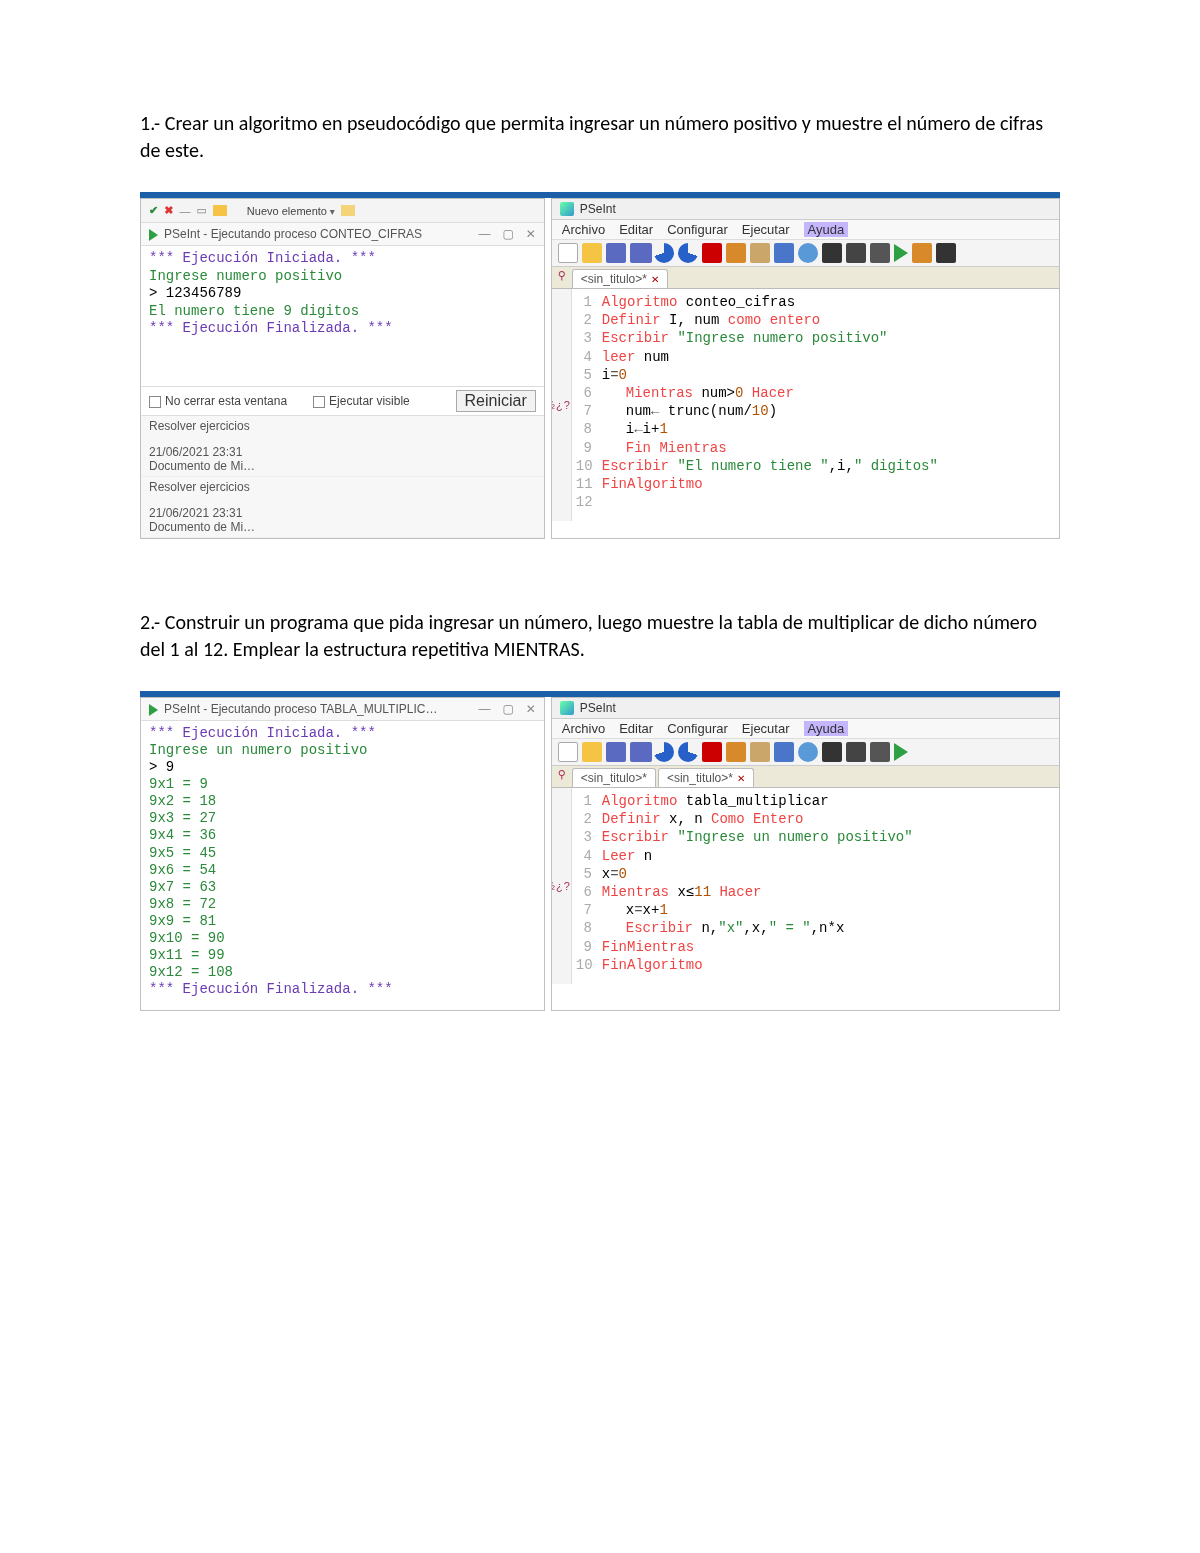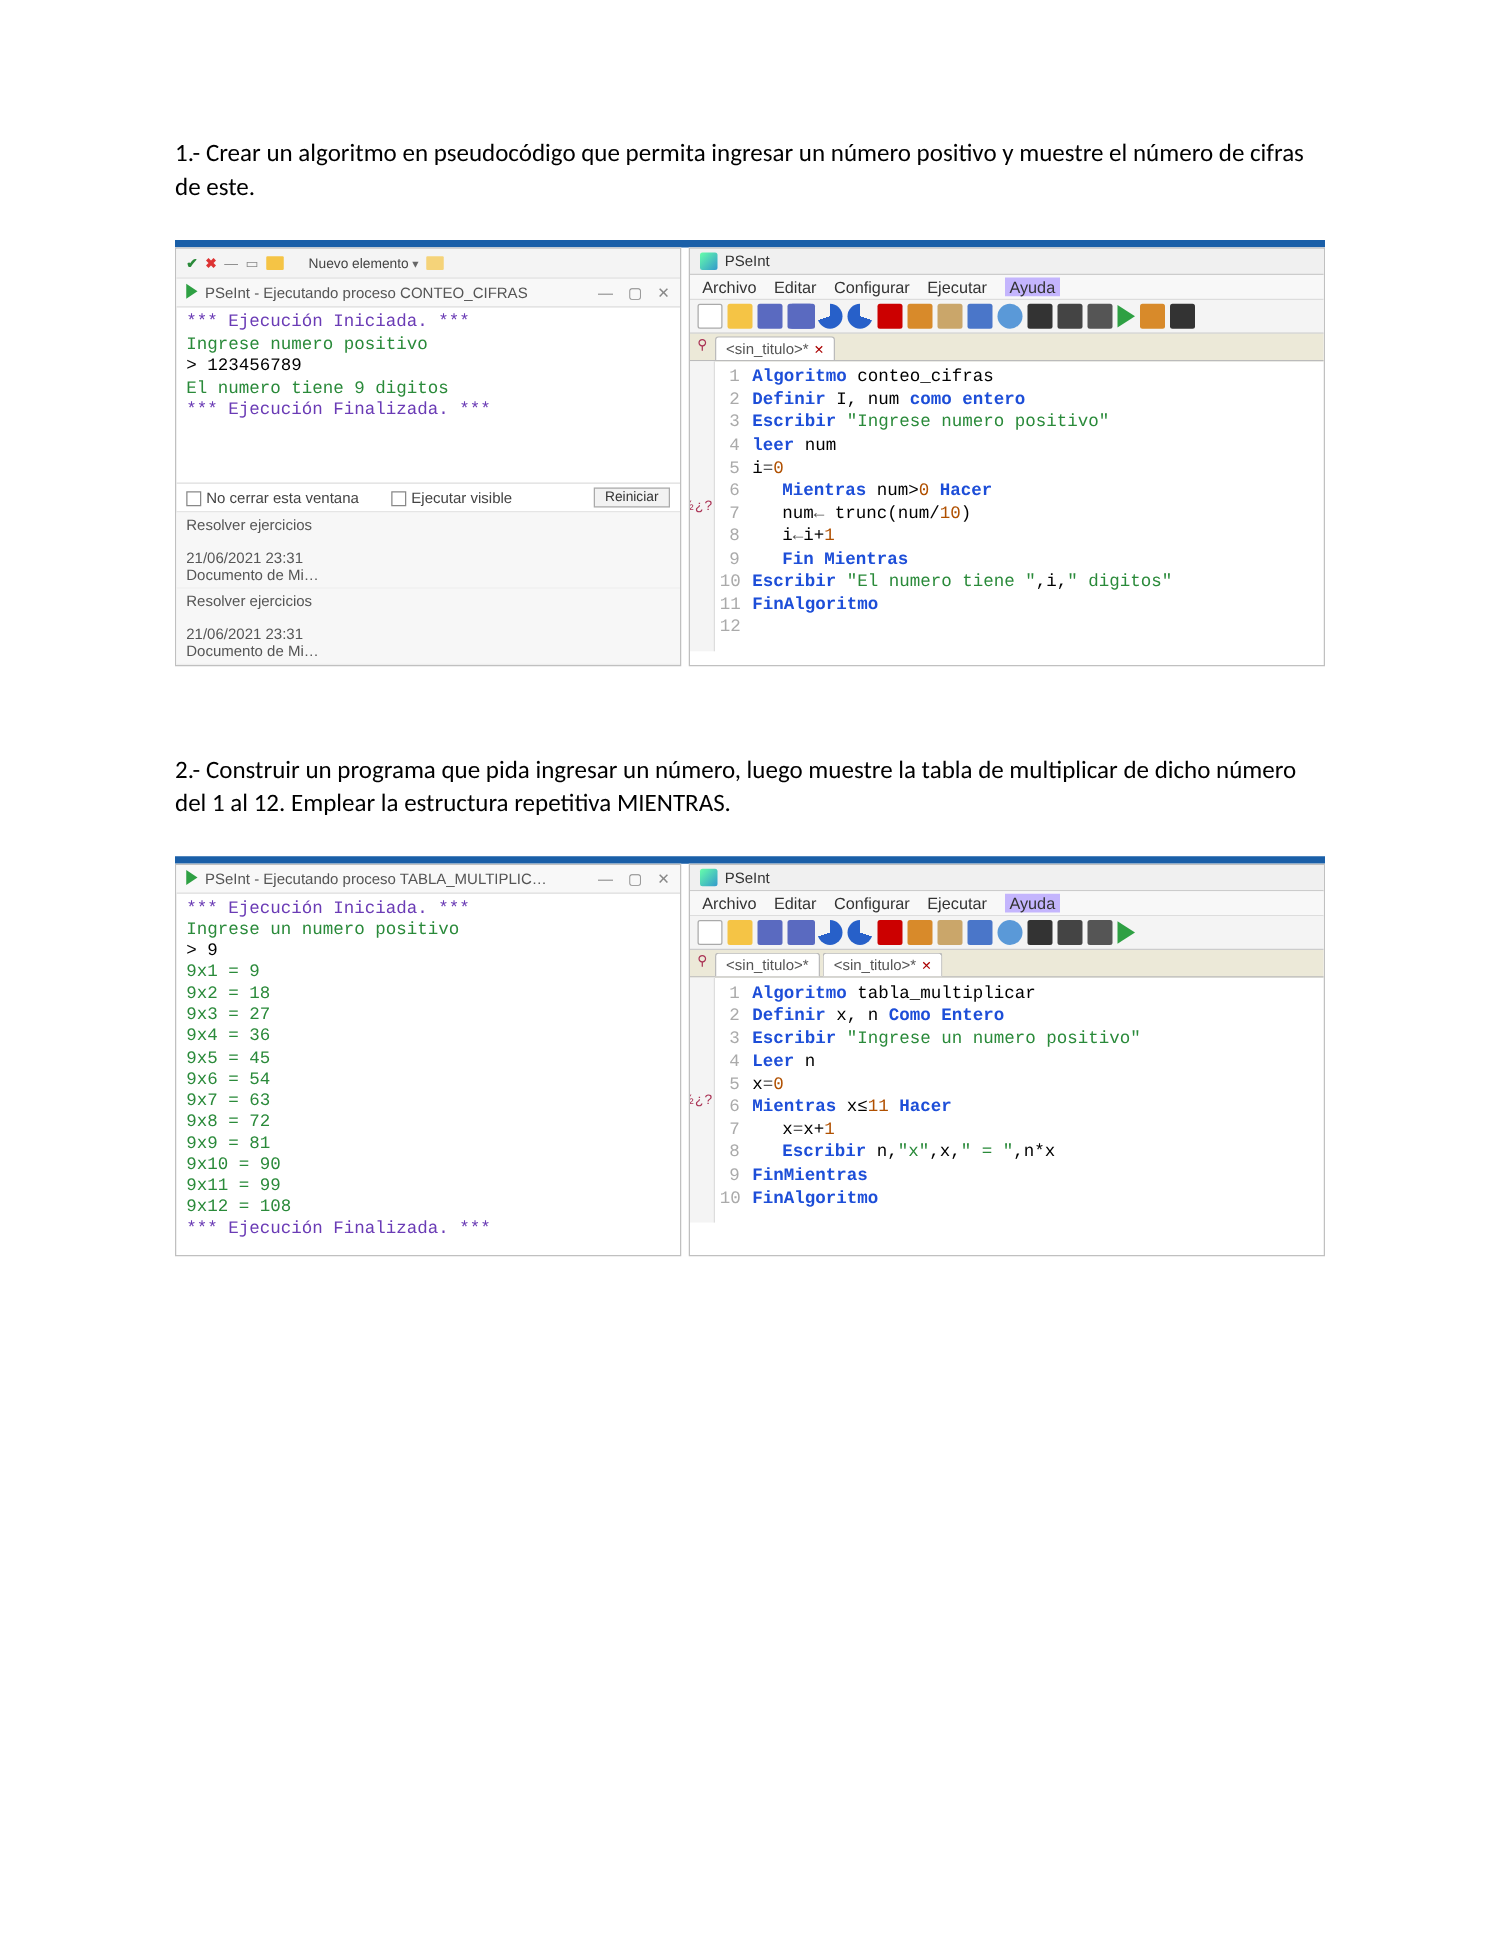--- a/index.html
+++ b/index.html
@@ -21,42 +21,42 @@
     background: #fff;
     border: 1px solid #c0c0c0;
     position: relative;
     font-family: Consolas, 'Courier New', monospace;
     font-size: 14px;
     overflow: hidden;
   }
   
   .exec-window { flex: 0 0 44%; }
   .exec-titlebar {
-    display: flex; align-items: flex-start; gap: 6px;
+    display: flex; align-items: flex-end; gap: 6px;
     padding: 4px 8px; border-bottom: 1px solid #ddd;
     font-family: 'Segoe UI', Arial, sans-serif; font-size: 12px; color: #555;
     background: #f8f8f8;
   }
   .play-icon { width: 0; height: 0; border-left: 9px solid #2ea043; border-top: 6px solid transparent; border-bottom: 6px solid transparent; }
   .exec-title { flex: 1; }
   .win-btns { display: flex; gap: 12px; font-family: Arial; color: #888; }
   .win-btn { cursor: default; }
   .exec-body { padding: 4px 8px 12px 8px; min-height: 140px; line-height: 1.25; }
   .exec-body .purple { color: #6a3bb5; }
   .exec-body .green  { color: #2a8a3a; }
   .exec-body .black  { color: #000; }
   .exec-footer {
     display: flex; align-items: center; gap: 26px; padding: 3px 8px;
     font-family: 'Segoe UI', Arial, sans-serif; font-size: 12px; color: #444;
     border-top: 1px solid #ddd;
   }
   .chk { width: 12px; height: 12px; border: 1px solid #888; display:inline-block; vertical-align:middle; margin-right:4px; background:#fff;}
   .reiniciar-btn {
     margin-left: auto; border: 1px solid #aaa; padding: 1px 8px; background: #f2f2f2;
-    font-size: 11px; color:#333;
+    font-size: 16px; color:#333;
   }
   .filelist { border-top: 1px solid #ddd; font-family: 'Segoe UI', Arial; font-size: 12px; color: #555; }
   .filelist-row { display:flex; padding: 3px 8px; border-bottom: 1px solid #eee; background:#f7f7f7;flex-direction:column; }
   .filelist-row span:nth-child(1){ flex:1.4; }
   .filelist-row span:nth-child(2){ flex:1;margin-top:12px; }
   .filelist-row span:nth-child(3){ flex:1; }
   
   .explorer-sliver {
     height: 24px; display:flex; align-items:center; gap:6px; padding:0 8px;
     background:#f4f4f4; border-bottom:1px solid #ddd;
@@ -114,21 +114,21 @@
   .vert-sidebar {
     width:20px; writing-mode:vertical-rl; text-orientation:mixed;
     font-family:'Segoe UI',Arial; font-size:11px; color:#666;
     background:#f4f4f4; border-right:1px solid #ddd;
     display:flex; flex-direction:column; align-items:center; padding:6px 0; gap:10px;
   }
   .vert-glyphs { writing-mode:horizontal-tb; font-size:11px; color:#a35; letter-spacing:1px;}
   .code-body { flex:1; padding:4px 4px 10px 4px; font-family:Consolas,'Courier New',monospace; font-size:14px; line-height:1.3; }
   .code-line { display:flex; }
   .ln { width:26px; text-align:right; color:#aaa; padding-right:10px; flex-shrink:0; }
-  .tok-kw    { color:#1d4ed8; font-weight:bold; }
+  .tok-kw    { color:#ef4444; font-weight:normal; }
   .tok-name  { color:#000; }
   .tok-str   { color:#2a8a3a; }
   .tok-num   { color:#b05000; }
   .tok-assign{ color:#555; }
   .indent { display:inline-block; width:24px; }
   
   .pair2 .exec-body { line-height:1.22; }
 </style>
 </head>
 <body>

